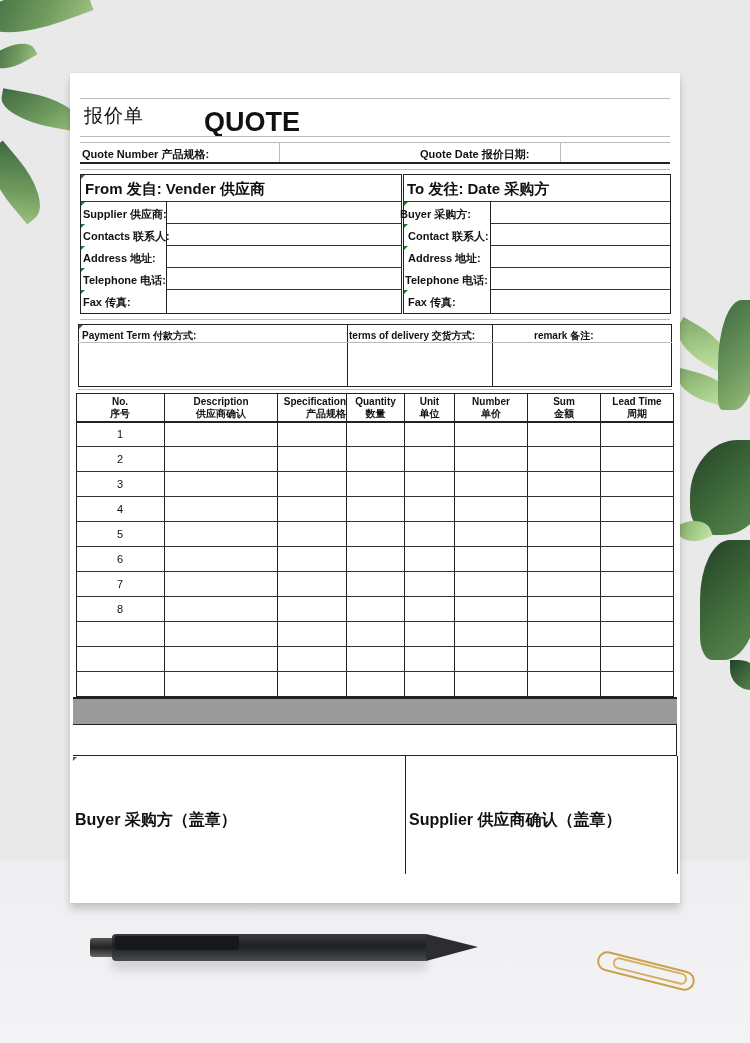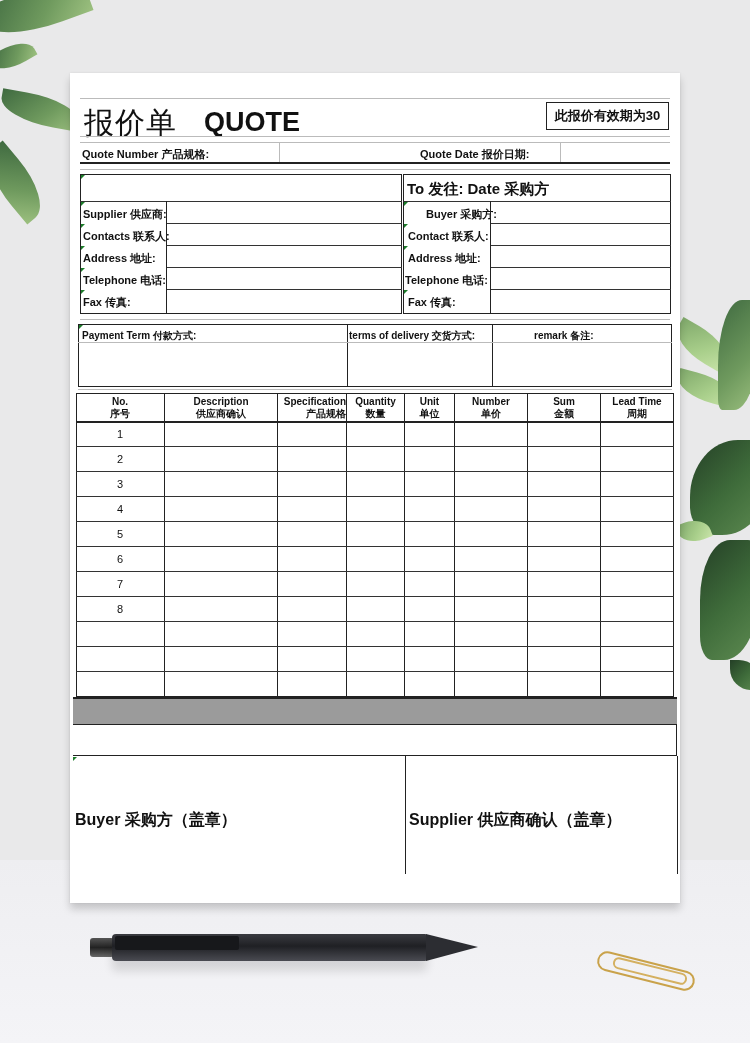--- a/index.html
+++ b/index.html
@@ -23,21 +23,21 @@
     position: absolute; left: 70px; top: 73px; width: 610px; height: 830px;
     background: #ffffff;
     box-shadow: 0 6px 8px rgba(0,0,0,0.18), 0 0 2px rgba(0,0,0,0.08);
   }
   .abs { position: absolute; }
   .hline { position: absolute; height: 0; border-top: 1px solid #222; }
   .vline { position: absolute; width: 0; border-left: 1px solid #222; }
   .thin { border-color: #bbb; }
   .bold { border-top-width: 2px; }
 
-  .title-cn { position: absolute; left: 14px; top: 30px; font-family: "DejaVu Serif", serif; font-size: 30px; color: #111; letter-spacing: 1px; }
+  .title-cn { position: absolute; left: 14px; top: 30px; font-family: "DejaVu Serif", serif; font-size: 19px; color: #111; letter-spacing: 1px; }
   .title-en { position: absolute; left: 134px; top: 34px; font-size: 27px; font-weight: bold; color: #111; }
   .validity { position: absolute; left: 476px; top: 29px; width: 123px; height: 28px; border: 1px solid #222; font-size: 13px; font-weight: bold; line-height: 26px; text-align: center; white-space: nowrap; }
 
   .lbl { position: absolute; font-size: 11px; font-weight: bold; white-space: nowrap; color: #111; }
   .lbl.big { font-size: 15px; }
 
   .box { position: absolute; border: 1.5px solid #222; }
   .row-line { position: absolute; height: 0; border-top: 1px solid #333; }
   .green-tick { position: absolute; width: 0; height: 0; border-top: 4px solid #1c7c2a; border-right: 4px solid transparent; }
 
@@ -78,36 +78,36 @@
   <div class="leaf light" style="left:678px;top:520px;width:32px;height:22px;transform:rotate(-20deg);"></div>
   <div class="leaf dark" style="left:730px;top:660px;width:30px;height:30px;"></div>
 </div>
 
 <div class="paper">
 
   <div class="hline thin" style="left:10px;top:25px;width:590px;"></div>
 
   <div class="title-cn">报价单</div>
   <div class="title-en">QUOTE</div>
-  <div class="validity">此报价有效期为30</div>
 
   <div class="hline thin" style="left:10px;top:63px;width:590px;"></div>
   <div class="hline thin" style="left:10px;top:69px;width:590px;"></div>
 
   <div class="lbl" style="left:12px;top:74px;">Quote Number 产品规格:</div>
   <div class="vline thin" style="left:209px;top:69px;height:21px;"></div>
   <div class="abs" style="left:210px;top:70px;width:120px;height:20px;"></div>
   <div class="lbl" style="left:350px;top:74px;">Quote Date  报价日期:</div>
   <div class="vline thin" style="left:490px;top:69px;height:21px;"></div>
   <div class="abs" style="left:491px;top:70px;width:108px;height:20px;"></div>
   <div class="hline bold" style="left:10px;top:89px;width:590px;"></div>
   <div class="hline thin" style="left:10px;top:96px;width:590px;"></div>
 
   <div class="box" style="left:10px;top:101px;width:322px;height:140px;"></div>
   <div class="green-tick" style="left:11px;top:102px;"></div>
+  <div class="lbl big" style="left:15px;top:107px;">From 发自: Vender 供应商</div>
   <div class="row-line" style="left:10px;top:128px;width:322px;"></div>
 
   <div class="green-tick" style="left:11px;top:129px;"></div>
   <div class="lbl" style="left:13px;top:134px;">Supplier 供应商:</div>
   <div class="row-line" style="left:96px;top:150px;width:236px;"></div>
   <div class="green-tick" style="left:11px;top:151px;"></div>
   <div class="lbl" style="left:13px;top:156px;text-align:center;">Contacts 联系人:</div>
   <div class="row-line" style="left:96px;top:172px;width:236px;"></div>
   <div class="green-tick" style="left:11px;top:173px;"></div>
   <div class="lbl" style="left:13px;top:178px;">Address 地址:</div>
@@ -122,21 +122,21 @@
   <div class="abs" style="left:97px;top:129px;width:234px;height:21px;"></div>
   <div class="abs" style="left:97px;top:151px;width:234px;height:21px;"></div>
   <div class="abs" style="left:97px;top:173px;width:234px;height:21px;"></div>
   <div class="abs" style="left:97px;top:195px;width:234px;height:21px;"></div>
   <div class="abs" style="left:97px;top:217px;width:234px;height:21px;"></div>
 
   <div class="box" style="left:333px;top:101px;width:268px;height:140px;"></div>
   <div class="lbl big" style="left:337px;top:107px;">To 发往:  Date 采购方</div>
   <div class="row-line" style="left:333px;top:128px;width:268px;"></div>
   <div class="green-tick" style="left:334px;top:129px;"></div>
-  <div class="lbl" style="left:356px;top:134px;">Buyer 采购方:</div>
+  <div class="lbl" style="left:330px;top:134px;">Buyer 采购方:</div>
   <div class="row-line" style="left:420px;top:150px;width:181px;"></div>
   <div class="green-tick" style="left:334px;top:151px;"></div>
   <div class="lbl" style="left:338px;top:156px;">Contact 联系人:</div>
   <div class="row-line" style="left:420px;top:172px;width:181px;"></div>
   <div class="green-tick" style="left:334px;top:173px;"></div>
   <div class="lbl" style="left:338px;top:178px;">Address 地址:</div>
   <div class="row-line" style="left:420px;top:194px;width:181px;"></div>
   <div class="lbl" style="left:335px;top:200px;">Telephone 电话:</div>
   <div class="row-line" style="left:420px;top:216px;width:181px;"></div>
   <div class="green-tick" style="left:334px;top:217px;"></div>

